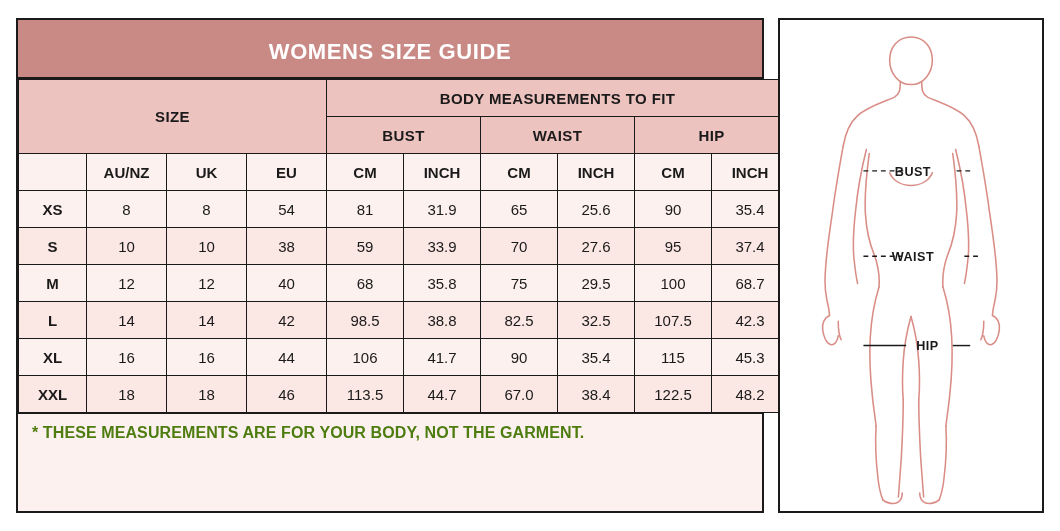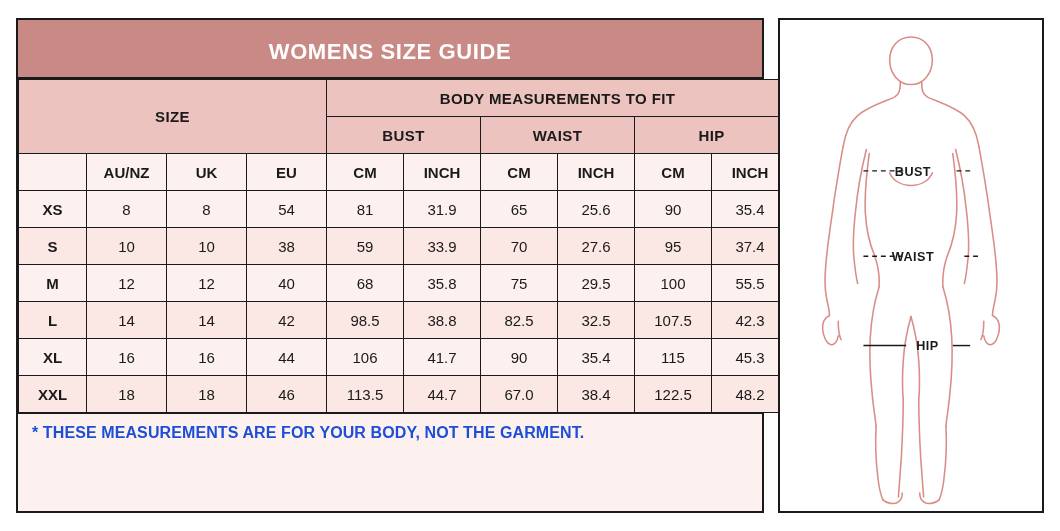--- a/index.html
+++ b/index.html
@@ -76,21 +76,21 @@
   .col-std { width: 80px; }
   .col-meas { width: 77px; }
   .notes {
     flex: 1;
     border-top: 1px solid #1a1a1a;
     padding: 10px 14px 8px 14px;
     background: #fdf1ef;
     box-sizing: border-box;
   }
   .note-line {
-    color: #1d4ed8;
+    color: #4d7c0f;
     font-weight: bold;
     font-size: 16px;
     margin: 0 0 11px 0;
     letter-spacing: 0.1px;
   }
   .figure-panel {
     flex: 1;
     border: 2px solid #1a1a1a;
     box-sizing: border-box;
     background: #ffffff;
@@ -183,21 +183,21 @@
         <tr>
           <td class="row-label">M</td>
           <td>12</td>
           <td>12</td>
           <td>40</td>
           <td>68</td>
           <td>35.8</td>
           <td>75</td>
           <td>29.5</td>
           <td>100</td>
-          <td>55.5</td>
+          <td>68.7</td>
         </tr>
 
         <tr class="row-alt">
           <td class="row-label">L</td>
           <td>14</td>
           <td>14</td>
           <td>42</td>
           <td>98.5</td>
           <td>38.8</td>
           <td>82.5</td>

